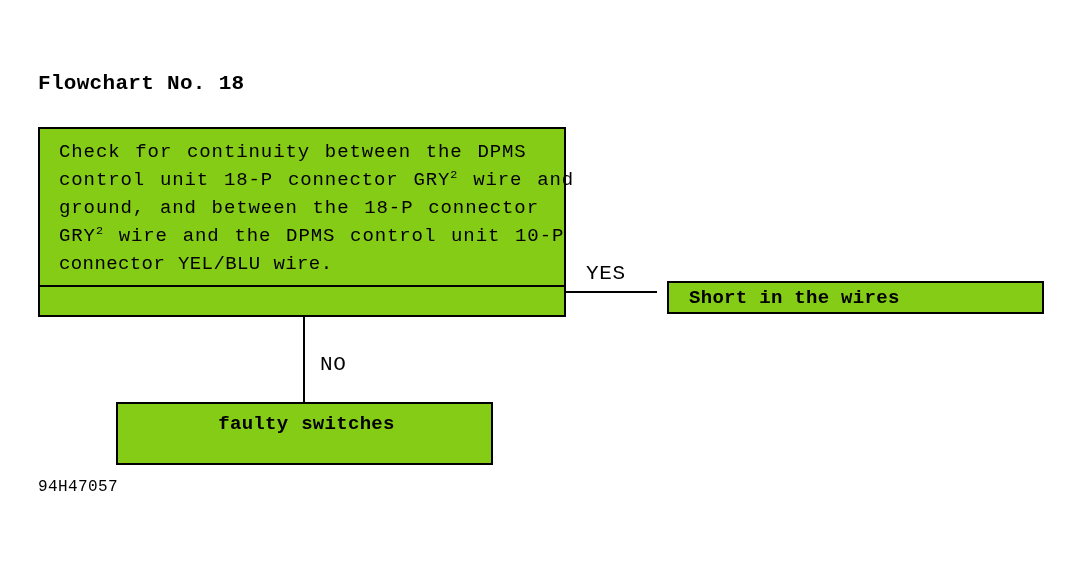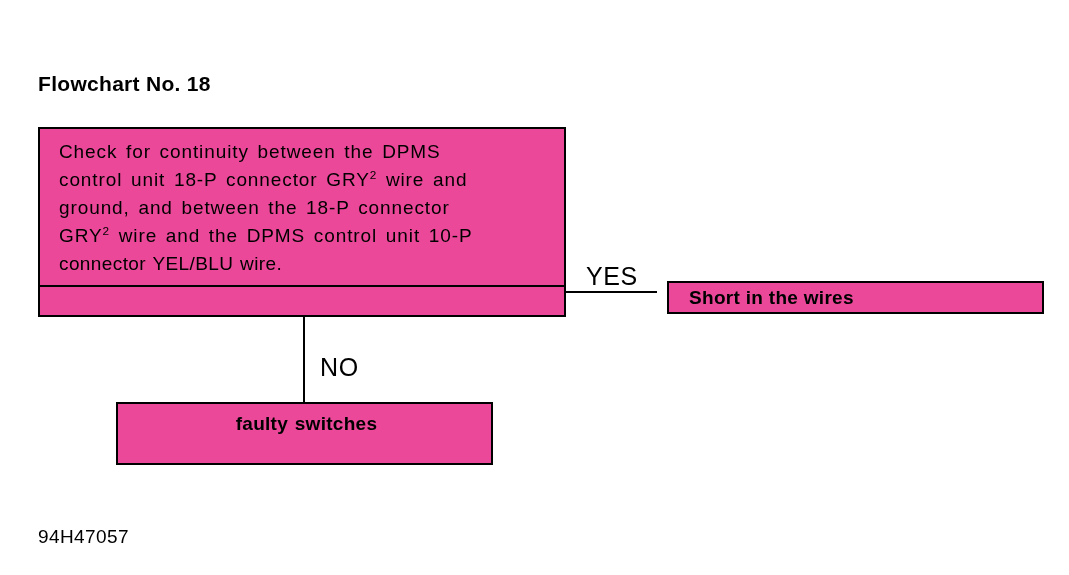--- a/index.html
+++ b/index.html
@@ -13,39 +13,40 @@
     font-family: "Liberation Sans", sans-serif;
     color: #000000;
     overflow: hidden;
     position: relative;
   }
 
   #canvas {
     position: relative;
     width: 1069px;
     height: 575px;
+    font-family: Liberation Mono, monospace;
   }
 
   
   .chart-title {
     position: absolute;
     left: 38px;
     top: 72px;
     font-size: 21px;
     font-weight: bold;
     letter-spacing: 0.3px;
     white-space: nowrap;
   }
 
   
   .box {
     position: absolute;
     border: 2px solid #000000;
     box-sizing: border-box;
-    background: #ec4899;
+    background: #84cc16;
   }
 
   
   #main-box {
     left: 38px;
     top: 127px;
     width: 528px;
     height: 190px;
   }
   .main-body {
@@ -147,41 +148,40 @@
   }
   #no-line {
     left: 303px;
     top: 316px;
     height: 88px;
   }
 
   
   .branch-label {
     position: absolute;
-    font-size: 25px;
+    font-size: 21px;
     letter-spacing: 0.6px;
   }
   #yes-label {
     left: 586px;
     top: 262px;
   }
   #no-label {
     left: 320px;
     top: 353px;
     text-align: right;
   }
 
   
   .figure-code {
     position: absolute;
     left: 38px;
     top: 478px;
-    font-size: 19px;
+    font-size: 16px;
     letter-spacing: 0.4px;
-    margin-top: 48px;
   }
 </style>
 </head>
 <body>
 
 <div id="canvas">
 
   <div class="chart-title">Flowchart No. 18</div>
 
   <div class="box" id="main-box">

